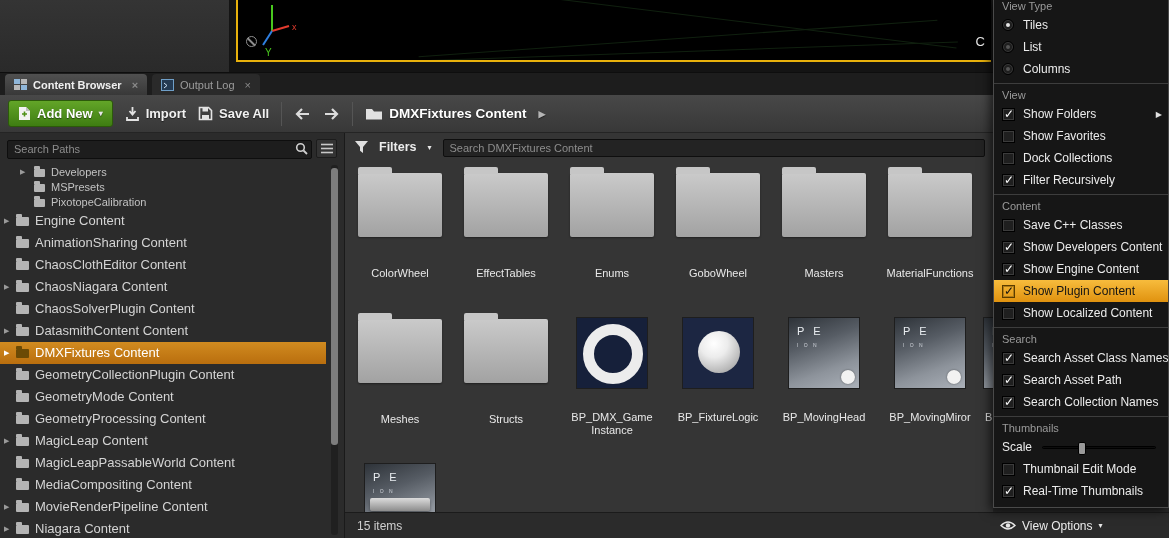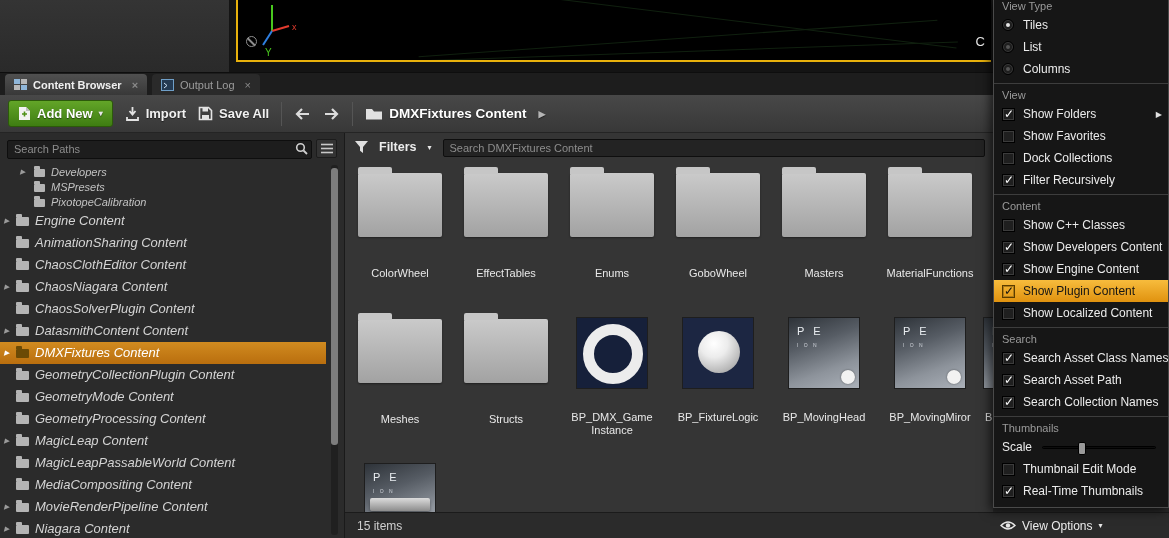--- a/index.html
+++ b/index.html
@@ -53,21 +53,21 @@
   .search-row{display:flex;align-items:center;gap:4px;padding:6px 7px 4px 7px;}
   .search-wrap{position:relative;flex:1;}
   .search-wrap input{width:100%;height:19px;background:#1d1d1d;border:1px solid #0e0e0e;border-radius:2px;
                      color:#ccc;font-size:11px;padding:0 20px 0 6px;outline:none;font-family:inherit;}
   .search-wrap input::placeholder{color:#8d8d8d;}
   .search-mag{position:absolute;right:4px;top:3px;}
   .list-btn{width:21px;height:19px;background:#333;border:1px solid #1c1c1c;border-radius:2px;
             display:flex;align-items:center;justify-content:center;cursor:pointer;}
   .tree{margin-top:2px;}
   .tree-row{position:relative;height:22px;display:flex;align-items:center;padding-left:16px;
-            margin-right:18px;font-size:13px;color:#d4d4d4;cursor:pointer;white-space:nowrap;font-style:italic;}
+            margin-right:18px;font-size:13px;color:#d4d4d4;cursor:pointer;white-space:nowrap;}
   .tree-row.small{height:15px;font-size:11px;padding-left:34px;color:#c2c2c2;}
   .tree-row .exp{position:absolute;left:4px;top:50%;transform:translateY(-50%);
                  font-size:7px;color:#9a9a9a;}
   .tree-row.small .exp{left:20px;}
   .tree-row.sel{background:linear-gradient(#d18b20,#b96e0e);color:#fff;}
   .tree-row.sel .exp{color:#fff;}
   .ficon{position:relative;width:13px;height:9px;background:#b4b4b4;border-radius:1px;
          margin-right:6px;flex:none;margin-top:2px;}
   .ficon::before{content:"";position:absolute;top:-3px;left:0;width:6px;height:3px;
                  background:inherit;border-radius:1px 1px 0 0;}
@@ -484,21 +484,21 @@
       <div class="menu-item">
         <span class="cb on"></span>
         <span class="mi-label">Filter Recursively</span>
       </div>
     </div>
 
     <div class="menu-section">
       <div class="menu-header">Content</div>
       <div class="menu-item">
         <span class="cb"></span>
-        <span class="mi-label">Show C++ Classes</span>
+        <span class="mi-label">Save C++ Classes</span>
       </div>
       <div class="menu-item">
         <span class="cb on"></span>
         <span class="mi-label">Show Developers Content</span>
       </div>
       <div class="menu-item">
         <span class="cb on"></span>
         <span class="mi-label">Show Engine Content</span>
       </div>
       <div class="menu-item highlight">

